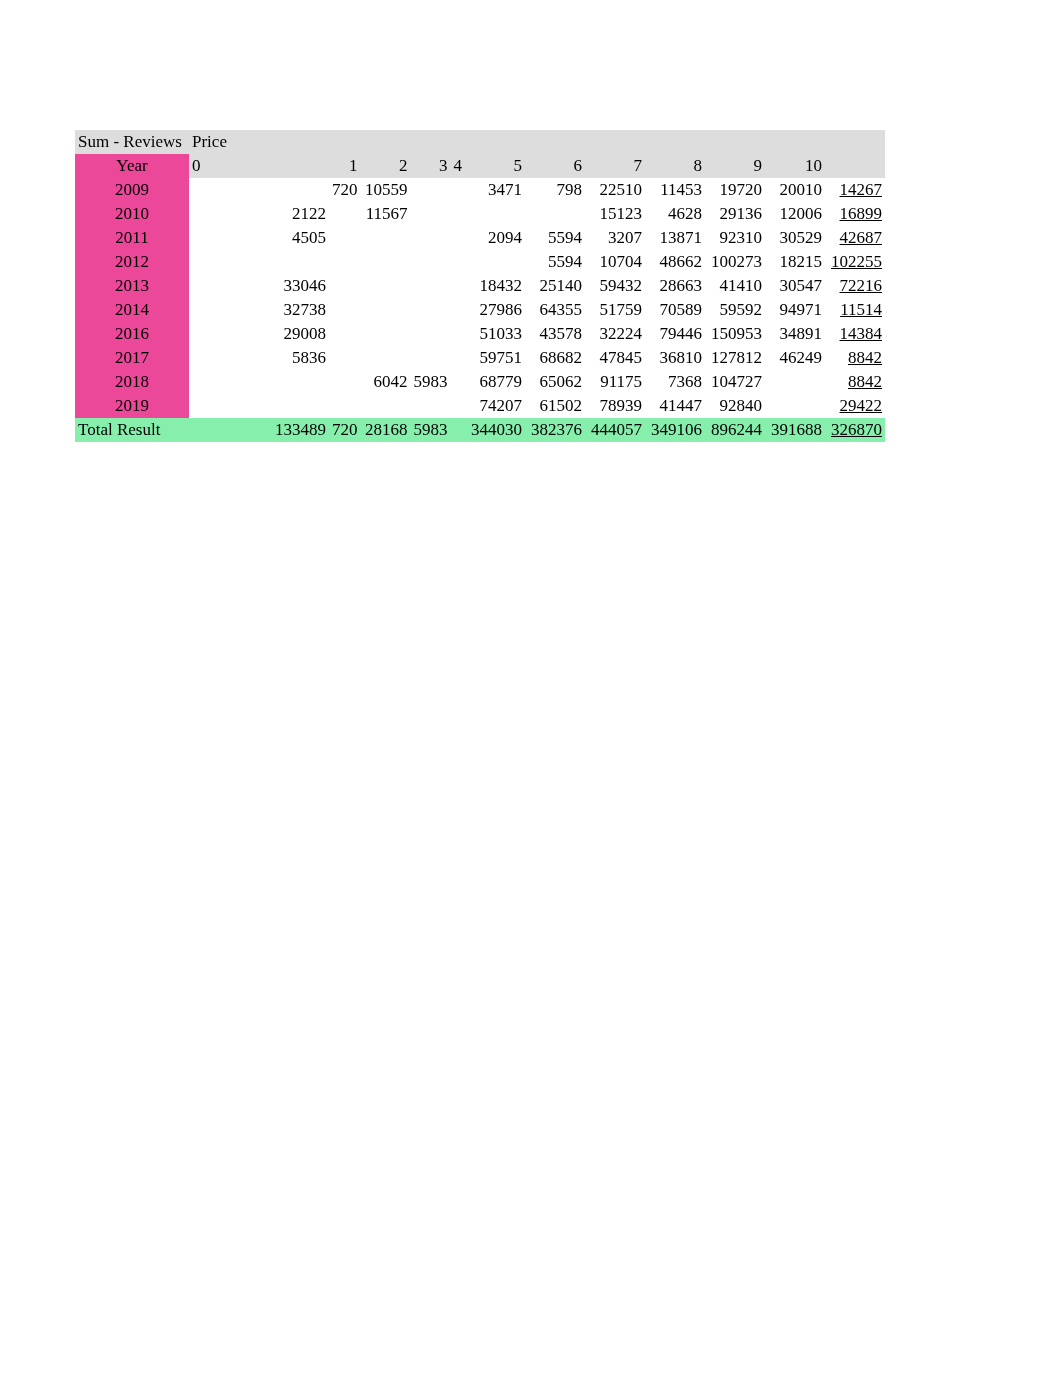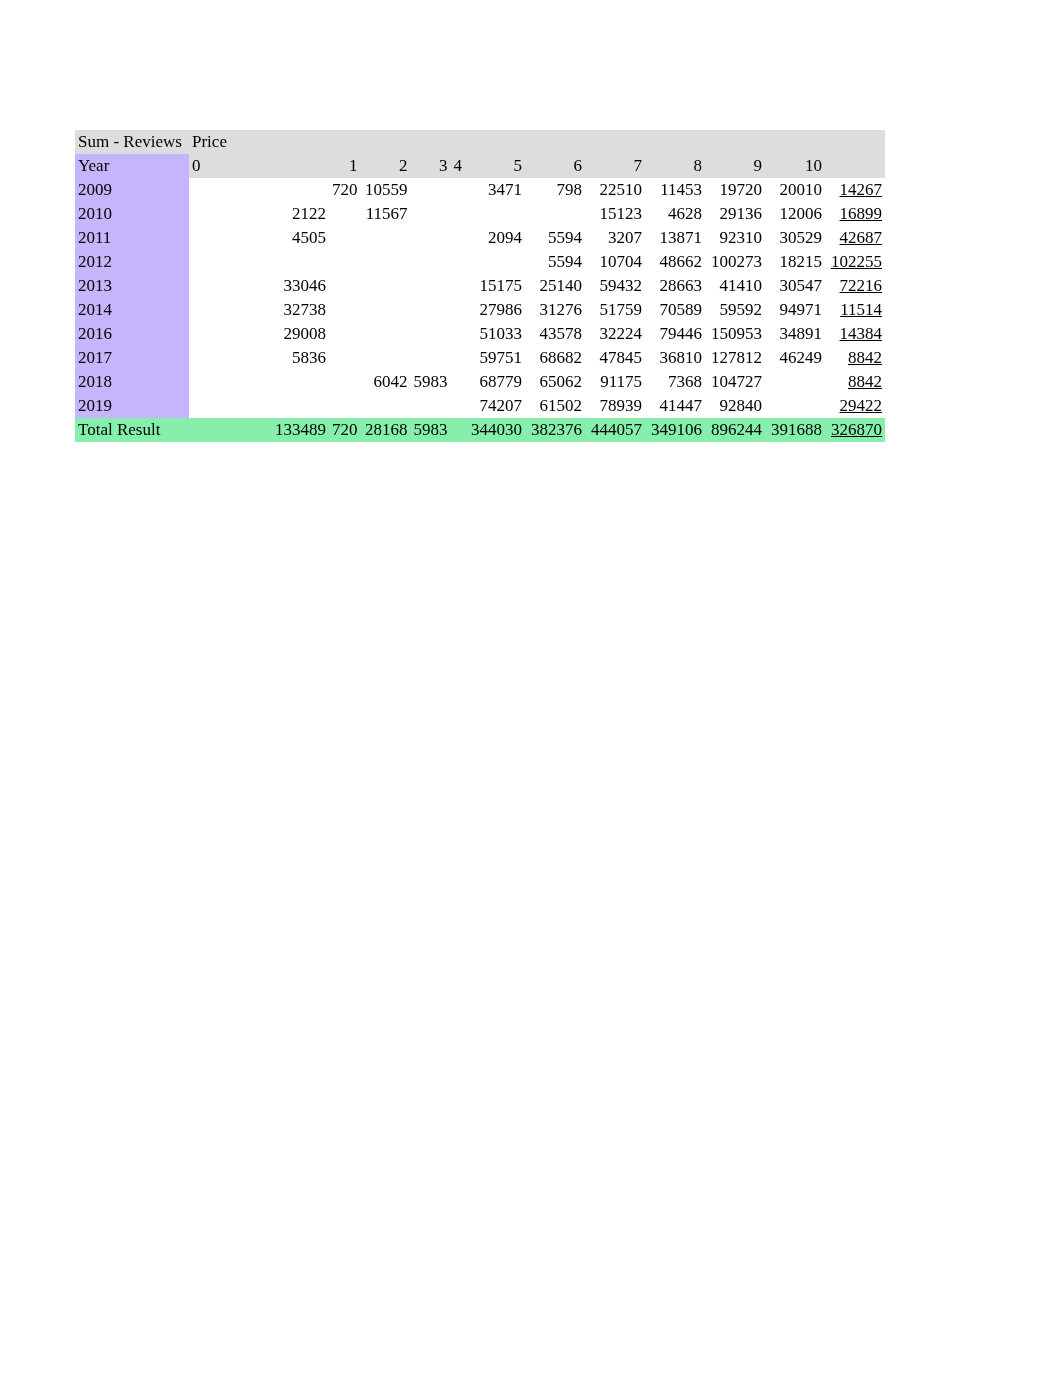--- a/index.html
+++ b/index.html
@@ -27,22 +27,22 @@
       text-align: right;
       white-space: nowrap;
       vertical-align: middle;
       height: 22px;
     }
     .pivot-table .header-label {
       text-align: left;
       background: #dddddd;
     }
     .pivot-table .row-label {
-      text-align: left;
-      background: #c4b5fd;
+      text-align: center;
+      background: #ec4899;
     }
     .pivot-table .col-header {
       text-align: right;
       background: #dddddd;
     }
     .pivot-table .col-header-first {
       text-align: left;
       background: #dddddd;
     }
     .pivot-table .corner-top {
@@ -165,37 +165,37 @@
         <td class="col-10">18215</td>
         <td class="col-11">102255</td>
       </tr>
       <tr>
         <td class="row-label col-year">2013</td>
         <td class="col-0">33046</td>
         <td class="col-1"></td>
         <td class="col-2"></td>
         <td class="col-3"></td>
         <td class="col-4"></td>
-        <td class="col-5">15175</td>
+        <td class="col-5">18432</td>
         <td class="col-6">25140</td>
         <td class="col-7">59432</td>
         <td class="col-8">28663</td>
         <td class="col-9">41410</td>
         <td class="col-10">30547</td>
         <td class="col-11">72216</td>
       </tr>
       <tr>
         <td class="row-label col-year">2014</td>
         <td class="col-0">32738</td>
         <td class="col-1"></td>
         <td class="col-2"></td>
         <td class="col-3"></td>
         <td class="col-4"></td>
         <td class="col-5">27986</td>
-        <td class="col-6">31276</td>
+        <td class="col-6">64355</td>
         <td class="col-7">51759</td>
         <td class="col-8">70589</td>
         <td class="col-9">59592</td>
         <td class="col-10">94971</td>
         <td class="col-11">11514</td>
       </tr>
       <tr>
         <td class="row-label col-year">2016</td>
         <td class="col-0">29008</td>
         <td class="col-1"></td>

